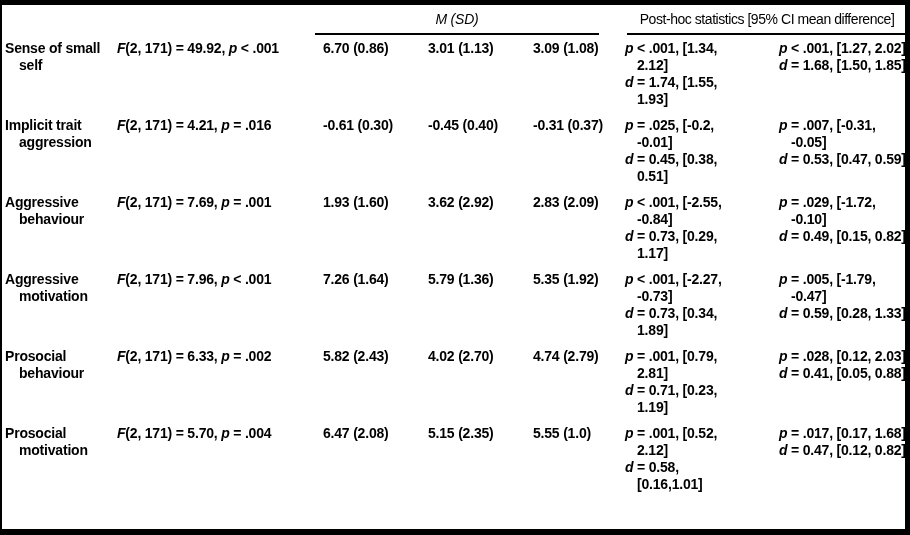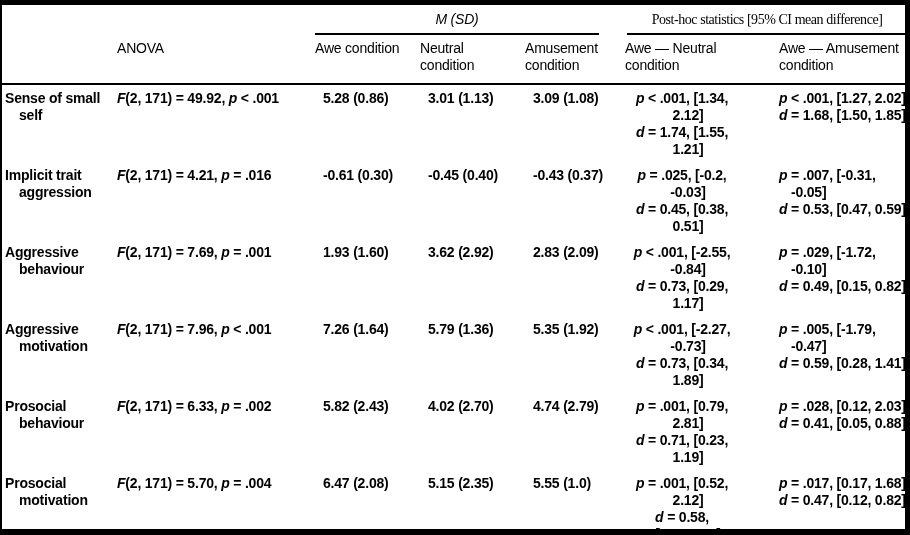--- a/index.html
+++ b/index.html
@@ -30,40 +30,40 @@
   }
   
   tr.spanrow th { padding-top: 6px; }
   .rule {
     border-bottom: 2px solid #000;
     padding-bottom: 5px;
     text-align: center;
     white-space: nowrap;
   }
   .rule-msd { margin-left: 7px; margin-right: 22px; }
-  .rule-ph  { margin-left: 6px; margin-right: 0; letter-spacing: -0.45px; font-family: Liberation Serif, serif; }
+  .rule-ph  { margin-left: 6px; margin-right: 0; letter-spacing: -0.45px; }
   
   tr.colrow th {
     padding-top: 5px;
     padding-bottom: 9px;
     border-bottom: 2px solid #000;
   }
   th.h-anova { padding-left: 3px; }
   th.h-msd   { padding-left: 7px; padding-right: 4px; }
   th.h-ph1   { padding-left: 4px; padding-right: 30px; }
   th.h-ph2   { padding-left: 8px; padding-right: 2px; }
   
   tbody td, tbody th { padding-top: 5px; padding-bottom: 4px; font-weight: bold; }
   th.rowlabel {
     padding-left: 17px; padding-right: 2px;
     text-indent: -14px;
   }
   td.anova { padding-left: 3px; padding-right: 6px; }
   td.msd   { padding-left: 15px; padding-right: 4px; }
-  td.ph1   { padding-left: 4px; padding-right: 32px; text-align: center; }
+  td.ph1   { padding-left: 4px; padding-right: 32px; }
   td.ph2   { padding-left: 8px; padding-right: 1px; }
   .hang { padding-left: 12px; text-indent: -12px; }
   .iv { font-style: italic; }
 </style>
 </head>
 <body>
 
 <div class="frame">
   <table class="stats">
     <colgroup>
@@ -79,56 +79,47 @@
       <tr class="spanrow">
         <th></th>
         <th></th>
         <th colspan="3">
           <div class="rule rule-msd iv">M (SD)</div>
         </th>
         <th colspan="2">
           <div class="rule rule-ph">Post-hoc statistics [95% CI mean difference]</div>
         </th>
       </tr>
-      <tr class="colrow">
-        <th></th>
-        <th class="h-anova">ANOVA</th>
-        <th class="h-msd">Awe condition</th>
-        <th class="h-msd">Neutral condition</th>
-        <th class="h-msd">Amusement condition</th>
-        <th class="h-ph1">Awe — Neutral condition</th>
-        <th class="h-ph2">Awe — Amusement condition</th>
-      </tr>
     </thead>
     <tbody>
 
       <tr>
         <th class="rowlabel">Sense of small self</th>
         <td class="anova"><span class="iv">F</span><span>(2, 171) = 49.92, </span><span class="iv">p</span><span> &lt; .001</span></td>
-        <td class="msd">5.28 (0.86)</td>
+        <td class="msd">6.70 (0.86)</td>
         <td class="msd">3.01 (1.13)</td>
         <td class="msd">3.09 (1.08)</td>
         <td class="ph1">
           <div class="hang"><span class="iv">p</span><span> &lt; .001, [1.34, 2.12]</span></div>
-          <div class="hang"><span class="iv">d</span><span> = 1.74, [1.55, 1.21]</span></div>
+          <div class="hang"><span class="iv">d</span><span> = 1.74, [1.55, 1.93]</span></div>
         </td>
         <td class="ph2">
           <div class="hang"><span class="iv">p</span><span> &lt; .001, [1.27, 2.02]</span></div>
           <div class="hang"><span class="iv">d</span><span> = 1.68, [1.50, 1.85]</span></div>
         </td>
       </tr>
 
       <tr>
         <th class="rowlabel">Implicit trait aggression</th>
         <td class="anova"><span class="iv">F</span><span>(2, 171) = 4.21, </span><span class="iv">p</span><span> = .016</span></td>
         <td class="msd">-0.61 (0.30)</td>
         <td class="msd">-0.45 (0.40)</td>
-        <td class="msd">-0.43 (0.37)</td>
+        <td class="msd">-0.31 (0.37)</td>
         <td class="ph1">
-          <div class="hang"><span class="iv">p</span><span> = .025, [-0.2, -0.03]</span></div>
+          <div class="hang"><span class="iv">p</span><span> = .025, [-0.2, -0.01]</span></div>
           <div class="hang"><span class="iv">d</span><span> = 0.45, [0.38, 0.51]</span></div>
         </td>
         <td class="ph2">
           <div class="hang"><span class="iv">p</span><span> = .007, [-0.31, -0.05]</span></div>
           <div class="hang"><span class="iv">d</span><span> = 0.53, [0.47, 0.59]</span></div>
         </td>
       </tr>
 
       <tr>
         <th class="rowlabel">Aggressive behaviour</th>
@@ -151,21 +142,21 @@
         <td class="anova"><span class="iv">F</span><span>(2, 171) = 7.96, </span><span class="iv">p</span><span> &lt; .001</span></td>
         <td class="msd">7.26 (1.64)</td>
         <td class="msd">5.79 (1.36)</td>
         <td class="msd">5.35 (1.92)</td>
         <td class="ph1">
           <div class="hang"><span class="iv">p</span><span> &lt; .001, [-2.27, -0.73]</span></div>
           <div class="hang"><span class="iv">d</span><span> = 0.73, [0.34, 1.89]</span></div>
         </td>
         <td class="ph2">
           <div class="hang"><span class="iv">p</span><span> = .005, [-1.79, -0.47]</span></div>
-          <div class="hang"><span class="iv">d</span><span> = 0.59, [0.28, 1.41]</span></div>
+          <div class="hang"><span class="iv">d</span><span> = 0.59, [0.28, 1.33]</span></div>
         </td>
       </tr>
 
       <tr>
         <th class="rowlabel">Prosocial behaviour</th>
         <td class="anova"><span class="iv">F</span><span>(2, 171) = 6.33, </span><span class="iv">p</span><span> = .002</span></td>
         <td class="msd">5.82 (2.43)</td>
         <td class="msd">4.02 (2.70)</td>
         <td class="msd">4.74 (2.79)</td>
         <td class="ph1">

